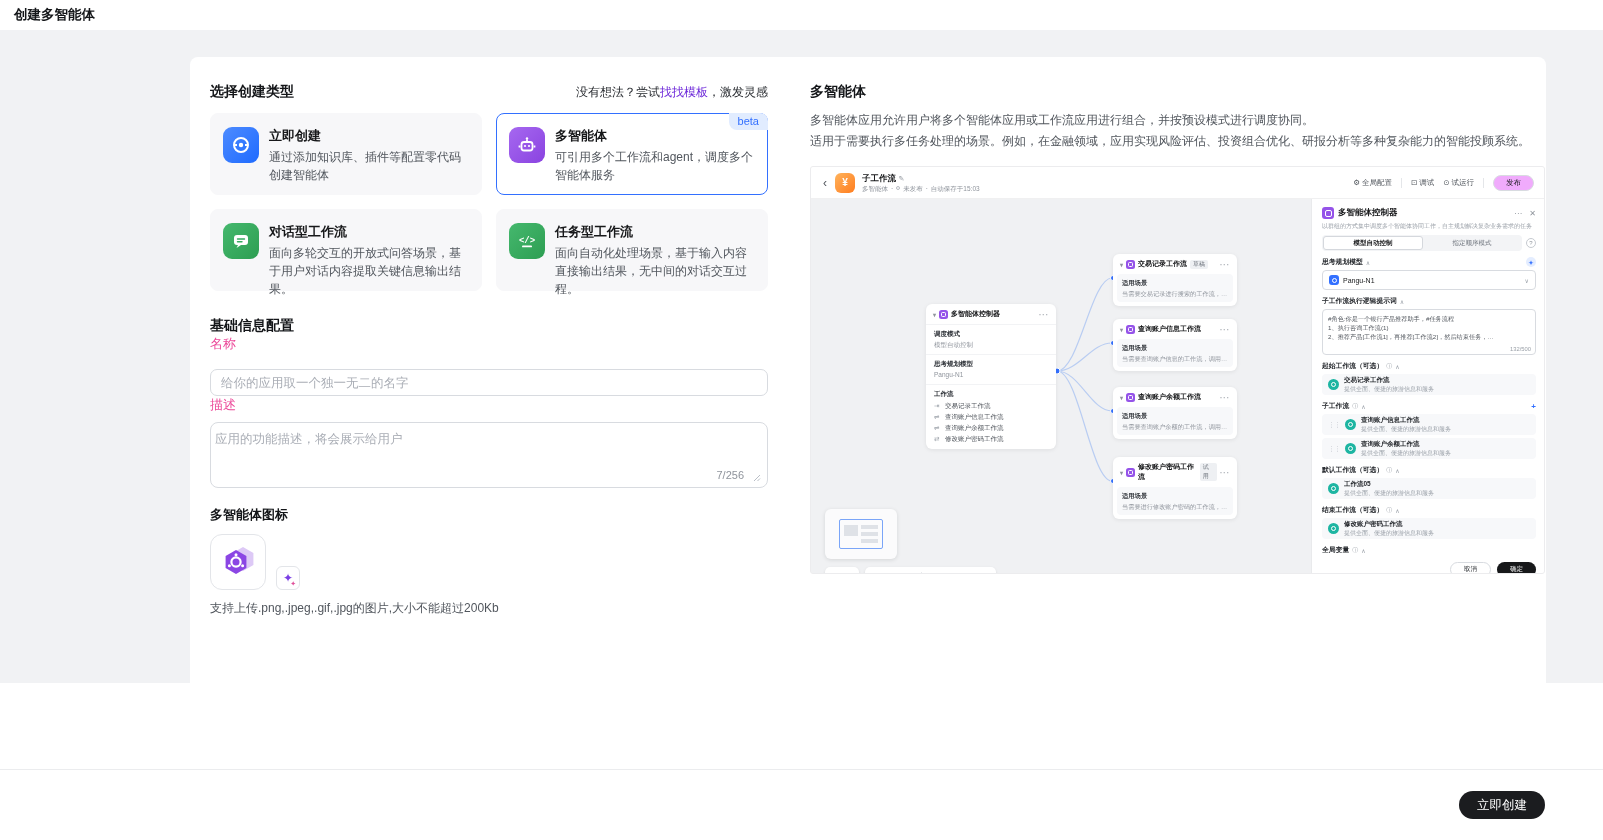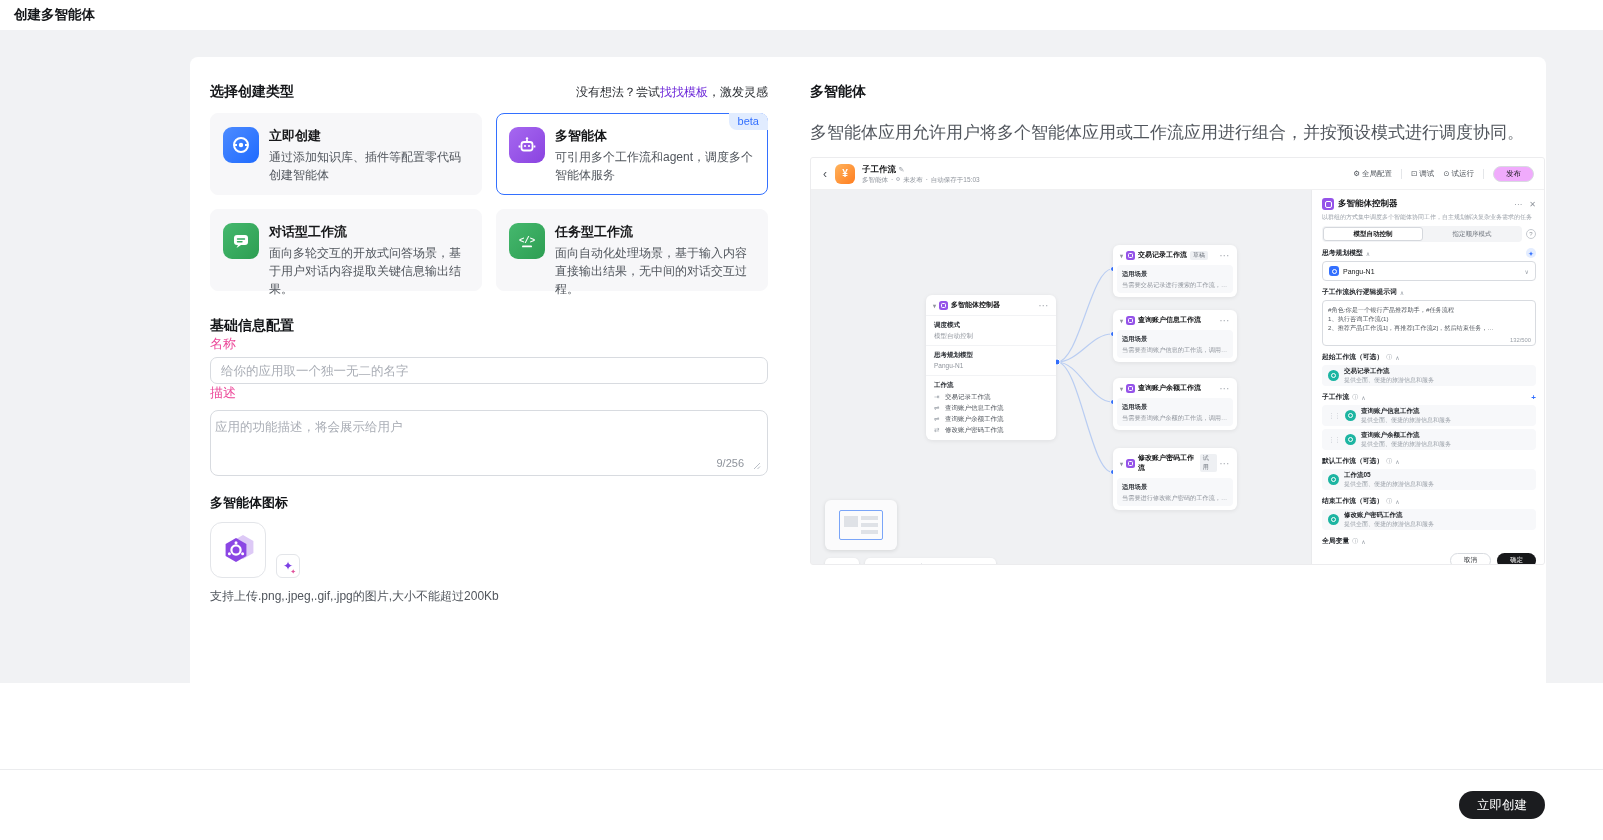--- a/index.html
+++ b/index.html
@@ -28,39 +28,39 @@
   .tc-icon { width:36px; height:36px; border-radius:9px; flex:none; display:flex; align-items:center; justify-content:center; }
   .ic-blue { background:linear-gradient(135deg,#4d8bff,#1f6bff); }
   .ic-purple { background:linear-gradient(135deg,#a668f0,#8a43e0); }
   .ic-green { background:linear-gradient(135deg,#45b86e,#2d9e52); }
   .tc-body { min-width:0; }
   .tc-title { font-size:13px; font-weight:bold; color:#17181a; line-height:17px; }
   .tc-desc { font-size:12px; color:#51565d; line-height:18px; margin-top:4px; }
 
   .sec-title { margin-top:26px; }
   .f-label { font-size:13px; color:#ec4899; }
-  .txt-input { margin-top:4px; width:558px; height:27px; border:1px solid #d8dbe0; border-radius:7px; padding:0 10px; font-size:12.5px; color:#17181a; font-family:"Liberation Sans",sans-serif; outline:none; background:#fff; }
+  .txt-input { margin-top:16px; width:558px; height:27px; border:1px solid #d8dbe0; border-radius:7px; padding:0 10px; font-size:12.5px; color:#17181a; font-family:"Liberation Sans",sans-serif; outline:none; background:#fff; }
   .txt-input::placeholder { color:#a9adb5; }
   .ta-wrap { position:relative; margin-top:8px; }
   .ta { width:558px; height:66px; border:1px solid #d8dbe0; border-radius:8px; padding:8px 4px; font-size:12.5px; color:#17181a; font-family:"Liberation Sans",sans-serif; resize:none; outline:none; display:block; background:#fff; }
   .ta::placeholder { color:#a9adb5; }
   .ta-counter { position:absolute; right:24px; bottom:7px; font-size:11px; color:#8f949c; }
   .ta-resize { position:absolute; right:7px; bottom:6px; }
 
   .f-label-b { font-size:13px; font-weight:bold; color:#141619; margin-top:18px; }
   .icon-row { display:flex; align-items:flex-end; gap:10px; margin-top:10px; }
   .app-icon-box { width:56px; height:56px; border:1px solid #e3e5e9; border-radius:12px; background:#fff; display:flex; align-items:center; justify-content:center; cursor:pointer; }
   .sparkle-btn { width:24px; height:24px; border:1px solid #e3e5e9; border-radius:6px; background:#fff; display:flex; align-items:center; justify-content:center; cursor:pointer; position:relative; }
   .sp-big { color:#7b3fe4; font-size:12px; line-height:12px; }
   .sp-small { position:absolute; right:3px; bottom:2px; color:#e0509a; font-size:7px; line-height:7px; }
   .upload-hint { margin-top:10px; font-size:12px; color:#51565d; }
 
   
   .col-right { position:absolute; left:620px; top:26px; width:735px; }
-  .detail-desc { margin-top:21px; font-size:17px; color:#51565d; line-height:21px; }
+  .detail-desc { margin-top:9px; font-size:12px; color:#51565d; line-height:21px; }
 
   
   .preview { position:relative; margin-top:14px; width:735px; height:408px; background:#f0f1f3; border:1px solid #ececee; border-radius:3px; overflow:hidden; }
   .pv-topbar { position:absolute; left:0; top:0; width:735px; height:32px; background:#fff; border-bottom:1px solid #f0f0f1; display:flex; align-items:center; padding:0 12px; }
   .pv-back { font-size:12px; color:#51565d; margin-right:8px; cursor:pointer; }
   .pv-avatar { width:20px; height:20px; border-radius:6px; background:linear-gradient(135deg,#ffb35c,#ff7d1f); color:#fff; font-size:10px; font-weight:bold; display:flex; align-items:center; justify-content:center; margin-right:7px; }
   .pv-name { font-size:8.5px; font-weight:bold; color:#17181a; line-height:10px; }
   .pv-sub { font-size:6.5px; color:#8f949c; line-height:9px; display:flex; align-items:center; gap:3px; }
   .pv-dot { width:4px; height:4px; border:1px solid #b6bac1; border-radius:50%; display:inline-block; }
   .pv-right { margin-left:auto; display:flex; align-items:center; gap:9px; font-size:7.5px; color:#51565d; }
@@ -224,21 +224,21 @@
       </div>
 
       <div class="h1 sec-title">基础信息配置</div>
 
       <div class="f-label">名称</div>
       <input class="txt-input" type="text" placeholder="给你的应用取一个独一无二的名字" style="">
 
       <div class="f-label">描述</div>
       <div class="ta-wrap">
         <textarea class="ta" placeholder="应用的功能描述，将会展示给用户" style=""></textarea>
-        <div class="ta-counter">9/256</div>
+        <div class="ta-counter">7/256</div>
         <svg class="ta-resize" width="8" height="8" viewBox="0 0 8 8">
             <path d="M7 1L1 7M7 4.5L4.5 7" stroke="#b9bec6" stroke-width="1"></path>
           </svg>
       </div>
 
       <div class="f-label-b">多智能体图标</div>
       <div class="icon-row">
         <div class="app-icon-box">
           <svg width="38" height="36" viewBox="0 0 38 36">
             <polygon points="24,3 34.4,9 34.4,21 24,27 13.6,21 13.6,9" fill="#ddc9f6"></polygon>
@@ -254,20 +254,21 @@
           <span class="sp-small">✦</span>
         </div>
       </div>
       <div class="upload-hint">支持上传.png,.jpeg,.gif,.jpg的图片,大小不能超过200Kb</div>
     </div>
 
     <div class="col-right">
       <div class="h1">多智能体</div>
       <div class="detail-desc">
         <div>多智能体应用允许用户将多个智能体应用或工作流应用进行组合，并按预设模式进行调度协同。</div>
+        <div>适用于需要执行多任务处理的场景。例如，在金融领域，应用实现风险评估、投资组合优化、研报分析等多种复杂能力的智能投顾系统。</div>
       </div>
 
       <div class="preview">
 
         <div class="pv-topbar">
           <span class="pv-back">‹</span>
           <div class="pv-avatar">¥</div>
           <div>
             <div class="pv-name"><span>子工作流</span> <span style="color:#8f949c;font-weight:normal;font-size:7px">✎</span></div>
             <div class="pv-sub">

